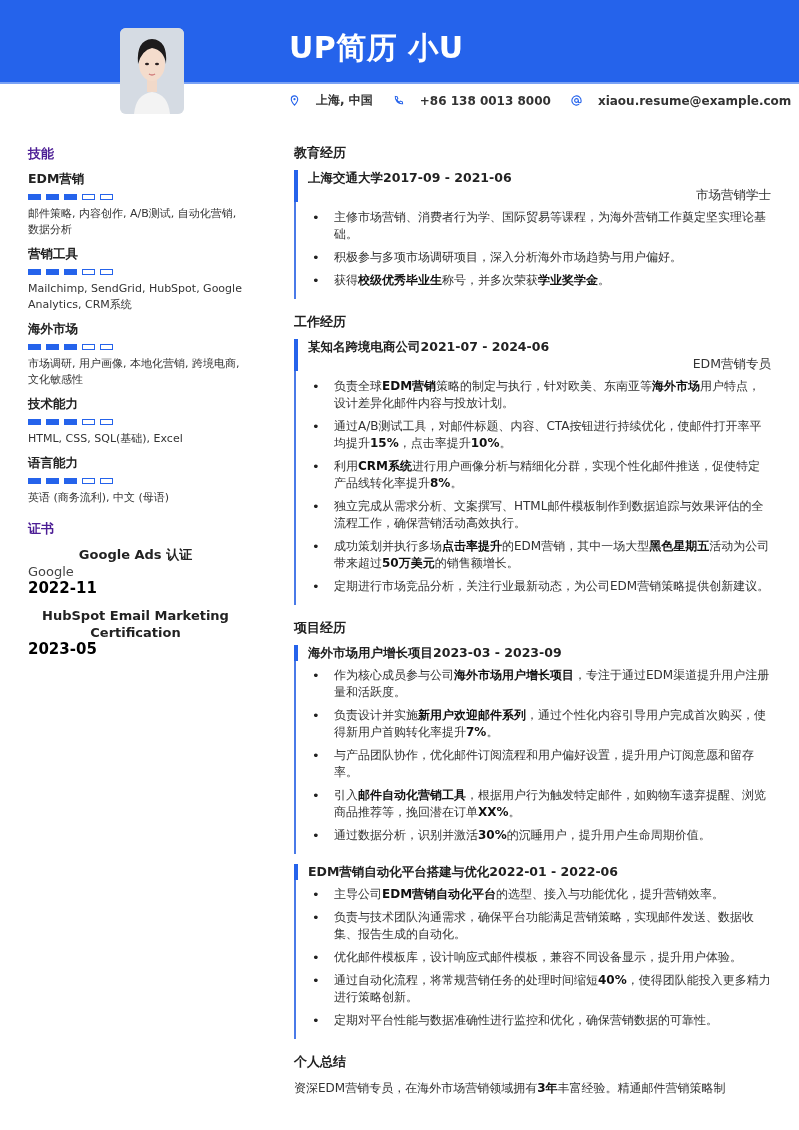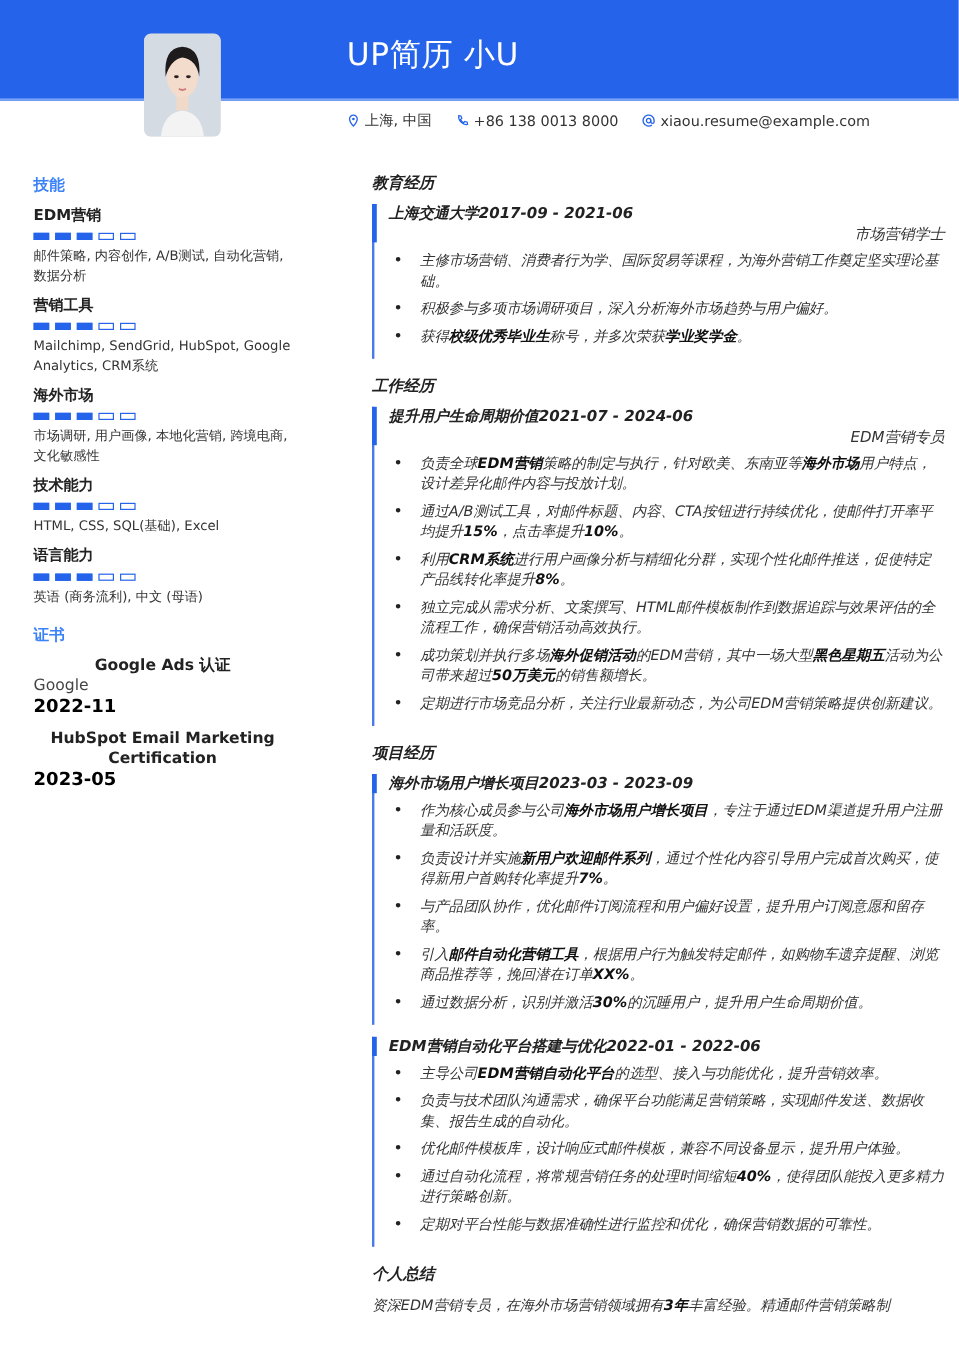--- a/index.html
+++ b/index.html
@@ -3,43 +3,43 @@
 <meta charset="utf-8">
 <style>
   * { box-sizing: border-box; margin: 0; padding: 0; }
   html, body { width: 799px; height: 1130px; overflow: hidden; background: #ffffff; }
   body { font-family: "DejaVu Sans", "Liberation Sans", sans-serif; color: #222; position: relative; }
 
   .header-band { position: absolute; left: 0; top: 0; width: 799px; height: 84px; background: #2563EB; border-bottom: 2px solid #7aa2f5; }
   .photo { position: absolute; left: 120px; top: 28px; width: 64px; height: 86px; border-radius: 6px; overflow: hidden;
            background: linear-gradient(180deg, #cfd6df 0%, #dfe3e8 60%, #eef0f2 100%); }
   .photo svg { width: 100%; height: 100%; display: block; }
-  .name { position: absolute; left: 289px; top: 28px; font-size: 26px; font-weight: normal; color: #fff; letter-spacing: 0.5px; }
+  .name { position: absolute; left: 289px; top: 28px; font-size: 30px; font-weight: bold; color: #fff; letter-spacing: 0.5px; }
 
   .contact { position: absolute; left: 289px; top: 92px; display: flex; gap: 20px; font-size: 12px; color: #333; align-items: center; }
-  .contact-item { display: flex; align-items: center; gap: 4px; }
+  .contact-item { display: flex; align-items: center; gap: 16px; font-weight: bold; }
   .contact-item svg { width: 11px; height: 11px; }
 
   
   .left { position: absolute; left: 28px; top: 145px; width: 215px; }
-  .sec-title-left { font-size: 13px; font-weight: bold; color: #3b82f6; margin-bottom: 8px; }
+  .sec-title-left { font-size: 13px; font-weight: bold; color: #4c1d95; margin-bottom: 8px; }
   .skill { margin-bottom: 8px; }
   .skill-name { font-size: 12.5px; font-weight: bold; color: #222; margin-bottom: 6px; }
   .skill-bars { display: flex; gap: 5px; margin-bottom: 6px; }
   .bar { width: 13px; height: 6px; border: 1px solid #2563EB; }
   .bar.on { background: #2563EB; }
   .skill-desc { font-size: 11px; color: #333; line-height: 16px; }
   .cert-section { margin-top: 14px; }
   .cert { margin-bottom: 10px; }
   .cert-name { font-size: 13px; font-weight: bold; color: #222; line-height: 17px; text-align: center; }
   .cert-org { font-size: 13px; color: #444; line-height: 17px; }
   .cert-date { font-size: 15px; font-weight: bold; color: #000000; line-height: 17px; }
 
   
-  .right { position: absolute; left: 310px; top: 144px; width: 477px; font-style: italic; }
+  .right { position: absolute; left: 294px; top: 144px; width: 477px; }
   .sec-title { font-size: 13px; font-weight: bold; color: #222; margin-bottom: 8px; }
   .section { margin-bottom: 14px; }
   .entry { position: relative; padding-left: 14px; margin-bottom: 10px; }
   .entry::before { content: ""; position: absolute; left: 0; top: 0; bottom: 0; width: 1.5px; background: #4a7ae8; }
   .entry-marker { position: absolute; left: 0; top: 0; width: 4px; height: 32px; background: #2563EB; }
   .entry-marker.short { height: 16px; }
   .entry-head { display: flex; font-size: 12.5px; font-weight: bold; color: #222; line-height: 16px; }
   .entry-sub { display: flex; justify-content: flex-end; font-size: 12.5px; color: #333; line-height: 17px; }
   ul.bullets { list-style: none; margin-top: 6px; padding-bottom: 4px; }
   ul.bullets li { position: relative; padding-left: 26px; font-size: 12px; color: #333; line-height: 17px; margin-bottom: 6px; }
@@ -188,32 +188,32 @@
         </div>
       </div>
   </div>
 
   <div class="section">
     <div class="sec-title">工作经历</div>
     <div id="work-list">
         <div class="entry">
           <span class="entry-marker"></span>
           <div class="entry-head">
-            <span>提升用户生命周期价值</span>
+            <span>某知名跨境电商公司</span>
             <span>2021-07 - 2024-06</span>
           </div>
           <div class="entry-sub">
             <span>EDM营销专员</span>
           </div>
           <ul class="bullets">
             <li><span>负责全球</span><b>EDM营销</b><span>策略的制定与执行，针对欧美、东南亚等</span><b>海外市场</b><span>用户特点，设计差异化邮件内容与投放计划。</span></li>
             <li><span>通过A/B测试工具，对邮件标题、内容、CTA按钮进行持续优化，使邮件打开率平均提升</span><b>15%</b><span>，点击率提升</span><b>10%</b><span>。</span></li>
             <li><span>利用</span><b>CRM系统</b><span>进行用户画像分析与精细化分群，实现个性化邮件推送，促使特定产品线转化率提升</span><b>8%</b><span>。</span></li>
             <li><span>独立完成从需求分析、文案撰写、HTML邮件模板制作到数据追踪与效果评估的全流程工作，确保营销活动高效执行。</span></li>
-            <li><span>成功策划并执行多场</span><b>海外促销活动</b><span>的EDM营销，其中一场大型</span><b>黑色星期五</b><span>活动为公司带来超过</span><b>50万美元</b><span>的销售额增长。</span></li>
+            <li><span>成功策划并执行多场</span><b>点击率提升</b><span>的EDM营销，其中一场大型</span><b>黑色星期五</b><span>活动为公司带来超过</span><b>50万美元</b><span>的销售额增长。</span></li>
             <li><span>定期进行市场竞品分析，关注行业最新动态，为公司EDM营销策略提供创新建议。</span></li>
           </ul>
         </div>
       </div>
   </div>
 
   <div class="section">
     <div class="sec-title">项目经历</div>
     <div id="proj-list">
         <div class="entry">

